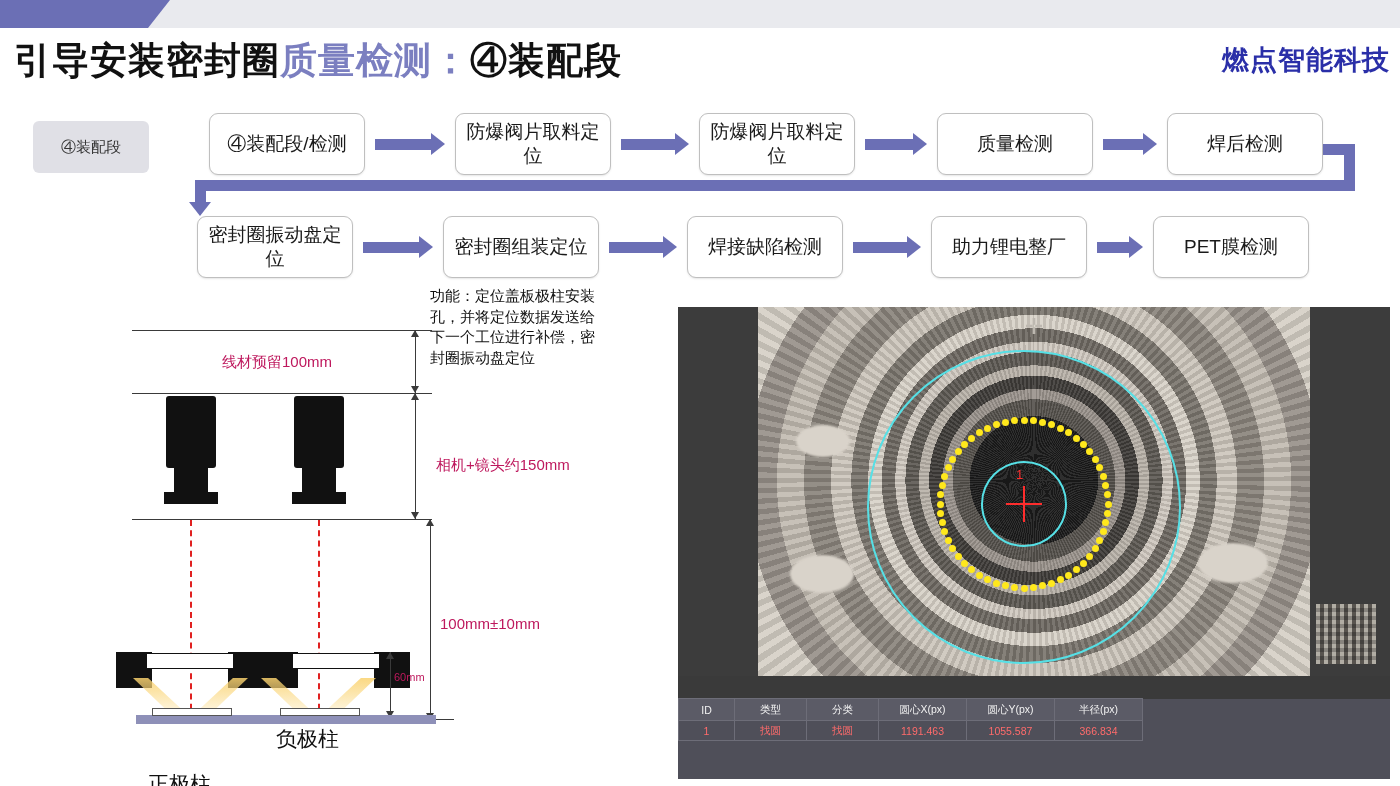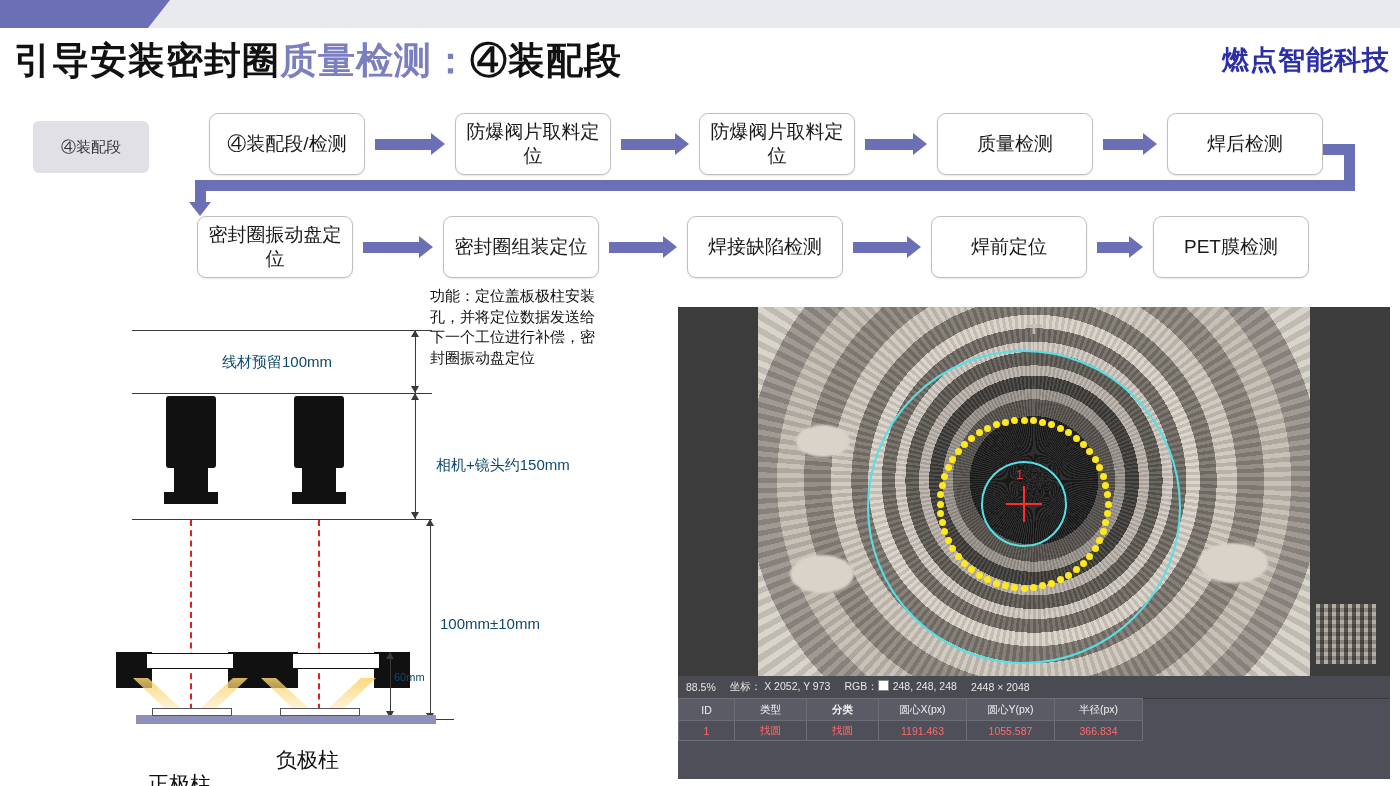--- a/index.html
+++ b/index.html
@@ -129,21 +129,21 @@
   .lamp { position: absolute; }
   .lamp .barL, .lamp .barR { position: absolute; background: #111111; }
   .lamp .plateTop { position: absolute; background: #ffffff; border: 1px solid #111; }
   .beam {
     position: absolute;
     background: linear-gradient(to bottom, rgba(250,210,110,0.85), rgba(253,238,196,0.25));
   }
   .stage-plate { position: absolute; background: #8e90b8; }
   .stage-plate.white { background: #ffffff; border: 1px solid #555; }
   .dim-label {
-    position: absolute; font-size: 15px; color: #0c4a6e; white-space: nowrap;
+    position: absolute; font-size: 15px; color: #be185d; white-space: nowrap;
   }
   .dim-label.small { font-size: 11px; }
   .pole-label {
     position: absolute; font-size: 21px; color: #111111; white-space: nowrap;
   }
   .tickarrow {
     position: absolute; width: 0; height: 0;
     border-left: 4px solid transparent;
     border-right: 4px solid transparent;
   }
@@ -280,21 +280,21 @@
   <div class="seg" style="left:1128px; top:0px; width:32px; height:11px;"></div>
   <div class="seg" style="left:1149px; top:0px; width:11px; height:47px;"></div>
   <div class="seg" style="left:0px; top:36px; width:1160px; height:11px;"></div>
   <div class="seg" style="left:0px; top:36px; width:11px; height:25px;"></div>
   <div class="tip" style="left:-6px; top:58px;"></div>
 </div>
 
 <div class="node" style="left:197px; top:216px; width:156px; height:62px;">密封圈振动盘定位</div>
 <div class="node" style="left:443px; top:216px; width:156px; height:62px;">密封圈组装定位</div>
 <div class="node" style="left:687px; top:216px; width:156px; height:62px;">焊接缺陷检测</div>
-<div class="node" style="left:931px; top:216px; width:156px; height:62px;">焊前定位</div>
+<div class="node" style="left:931px; top:216px; width:156px; height:62px;">助力锂电整厂</div>
 <div class="node" style="left:1153px; top:216px; width:156px; height:62px;">PET膜检测</div>
 
 <div class="arrow" style="left:363px; top:236px; width:70px;">
   <div class="shaft" style="width:56px;"></div>
     <div class="head" style="left:56px;"></div>
 </div>
 <div class="arrow" style="left:609px; top:236px; width:68px;">
   <div class="shaft" style="width:54px;"></div>
     <div class="head" style="left:54px;"></div>
 </div>
@@ -367,21 +367,21 @@
   <div class="tickarrow up" style="left:386px; top:352px;"></div>
   <div class="tickarrow down" style="left:386px; top:411px;"></div>
   <div class="dim-label small" style="left:394px; top:371px;">60mm</div>
 
   <div class="stage-plate" style="left:136px; top:415px; width:300px; height:9px;"></div>
   <div class="stage-plate white" style="left:152px; top:408px; width:80px; height:8px;"></div>
   <div class="stage-plate white" style="left:280px; top:408px; width:80px; height:8px;"></div>
   <div class="dline h" style="left:436px; top:419px; width:18px;"></div>
 
   <div class="pole-label" style="left:148px; top:470px;">正极柱</div>
-  <div class="pole-label" style="left:276px; top:446px;">负极柱</div>
+  <div class="pole-label" style="left:276px; top:425px;">负极柱</div>
 </div>
 
 <div class="viewer">
 
   <div class="viewer-img">
     <div class="tex">
       <div class="tex-noise"></div>
     </div>
     <div class="fiducial">✛</div>
 
@@ -453,40 +453,29 @@
         <i style="left: 83.4718px; top: -9.40502px;"></i>
       </div>
 
     <div class="cross" style="left:346px; top:197px;">
       <div class="cv" style="left:-1px; top:-18px; width:2px; height:36px;"></div>
       <div class="ch" style="left:-18px; top:-1px; width:36px; height:2px;"></div>
     </div>
     <div style="position:absolute; left:338px; top:160px; color:#ff2d2d; font-size:13px;">1</div>
   </div>
 
-  <div class="status-bar">
-    <span>88.5%</span>
-    <span>
-      <span>坐标：</span>
-      <span>X 2052, Y 973</span>
-    </span>
-    <span>
-      <span>RGB：</span><span class="swatch"></span><span>248, 248, 248</span>
-    </span>
-    <span>2448 × 2048</span>
-  </div>
 
   <div class="viewer-bottom-fill"></div>
 
   <table class="res-table">
     <thead>
       <tr>
         <th style="width:56px;">ID</th>
         <th style="width:72px;">类型</th>
-        <th style="width:72px;font-weight:bold;">分类</th>
+        <th style="width:72px;">分类</th>
         <th style="width:88px;">圆心X(px)</th>
         <th style="width:88px;">圆心Y(px)</th>
         <th style="width:88px;">半径(px)</th>
         <th style="border:none; background:#4f4f59;"></th>
       </tr>
     </thead>
     <tbody>
       <tr>
         <td>1</td>
         <td>找圆</td>

